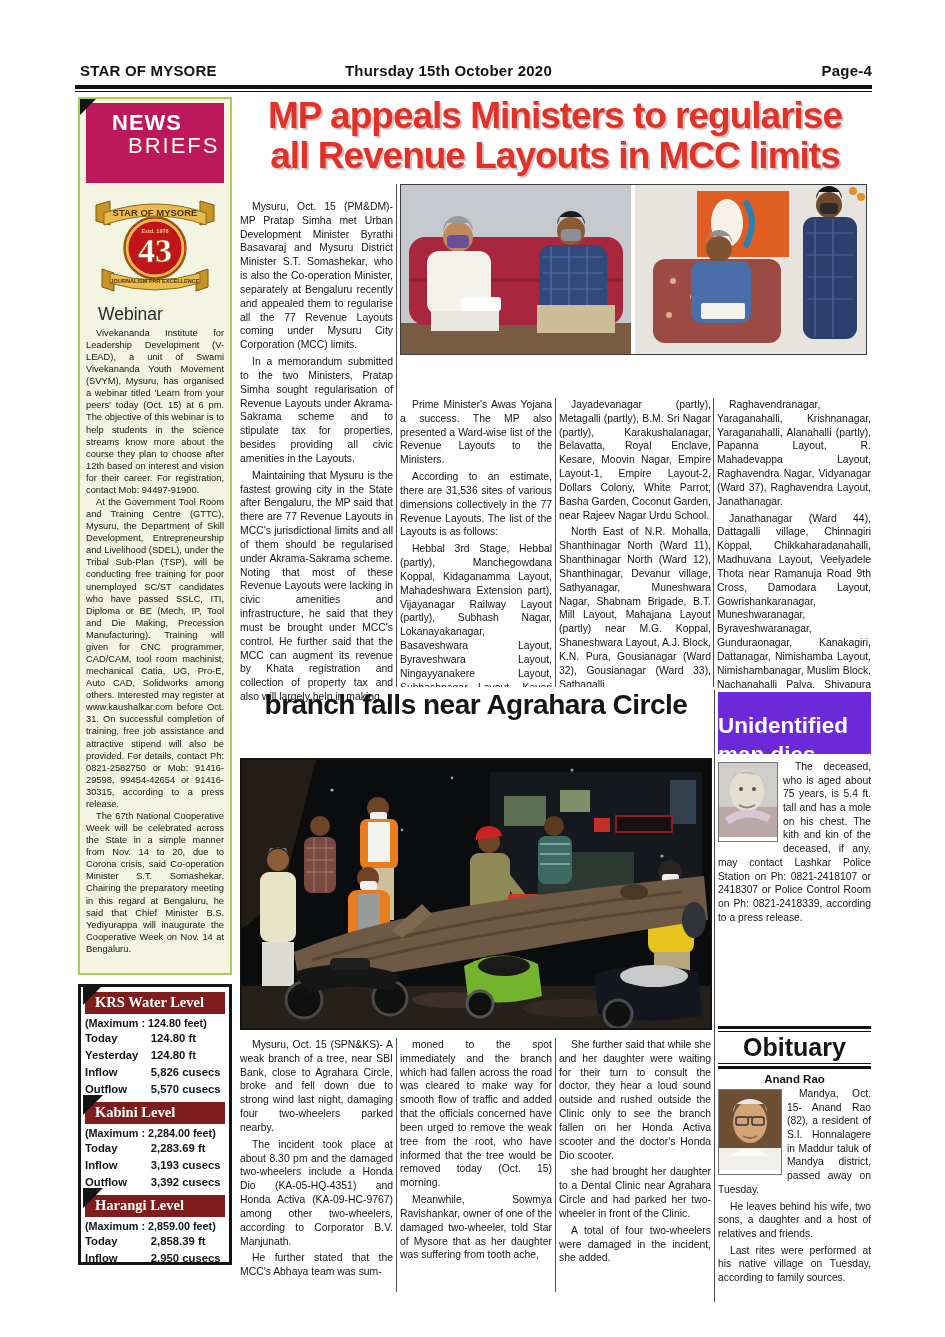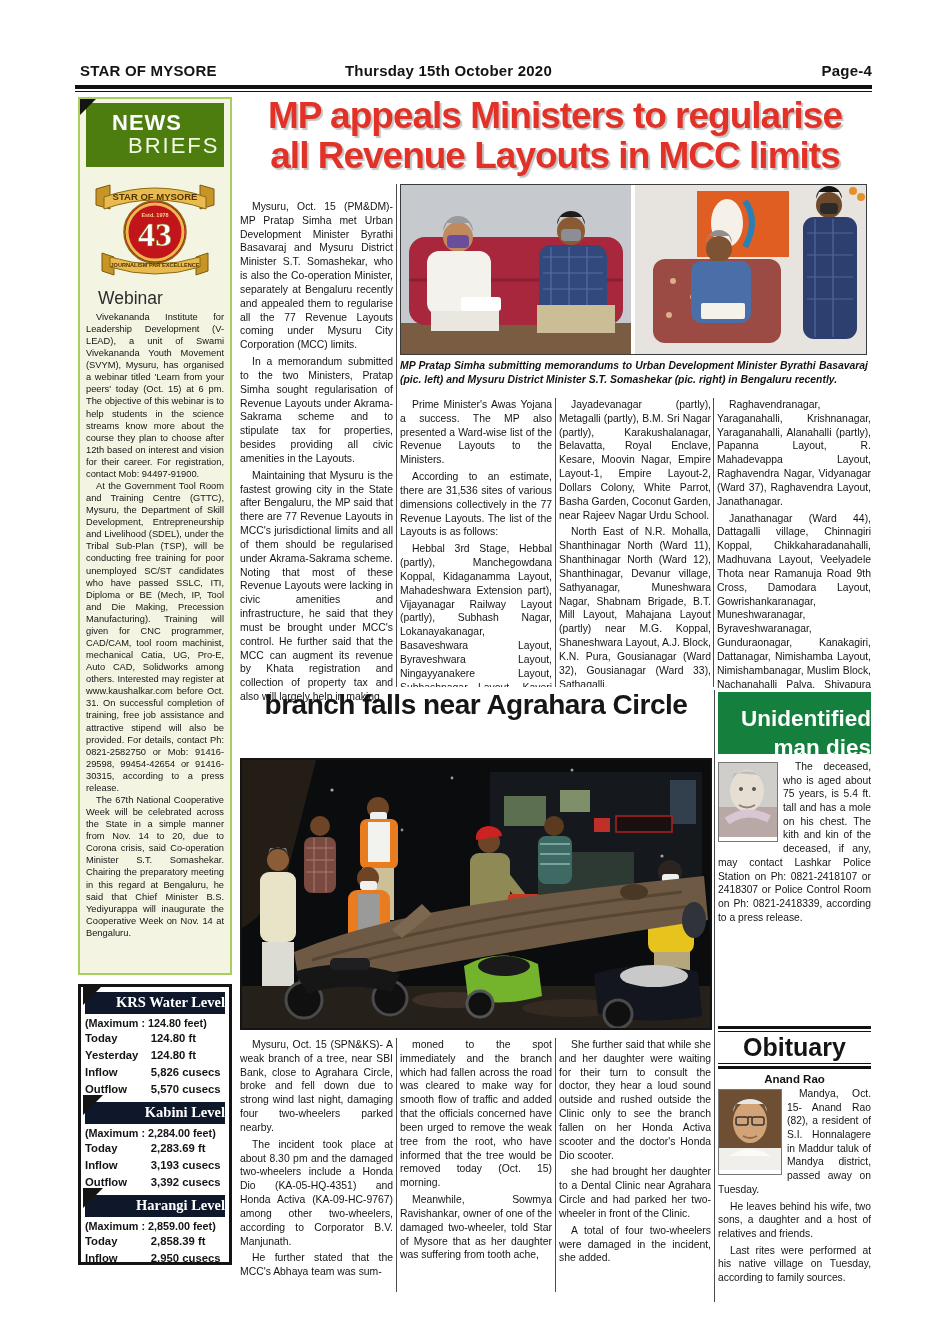--- a/index.html
+++ b/index.html
@@ -21,44 +21,44 @@
   
   .colbox{position:absolute;overflow:hidden;font-size:10.4px;line-height:1.33;}
   .colbox p{margin:0 0 3px 0;text-align:justify;text-indent:12px;}
   .vrule{position:absolute;width:1px;background:#4a4a4a;}
 
   .caption{font-size:10.4px;font-weight:bold;font-style:italic;line-height:1.35;text-align:justify;}
 
   
   #sidebar{left:78px;top:97px;width:154px;height:878px;border:2px solid #a8cf5e;
      background:#f3f4e2;box-sizing:border-box;padding:4px 6px;overflow:hidden;}
-  .news-box{background:#4d7c0f;height:64px;position:relative;margin:0 0 6px 0;}
+  .news-box{background:#be185d;height:80px;position:relative;margin:0 0 6px 0;}
   .news-fold{position:absolute;left:-8px;top:-8px;width:0;height:0;
      border-top:22px solid #141414;border-right:22px solid transparent;}
   .news-l1{color:#fff;font-weight:bold;font-size:22px;line-height:1;padding:9px 0 0 26px;letter-spacing:1px;}
   .news-l2{color:#f2fadf;font-size:22px;line-height:1.05;padding-left:42px;letter-spacing:2px;}
   .badge-wrap{text-align:center;margin:4px 0 2px 0;}
   .side-head{font-size:17.5px;color:#2c2c2c;line-height:1.08;margin:8px 0 3px 12px;font-weight:400;}
   .side-body{font-size:9.3px;line-height:1.3;text-align:justify;text-indent:10px;margin:0;}
 
   
   #water{left:78px;top:984px;width:154px;height:281px;border:3px solid #141414;background:#fff;
      box-sizing:border-box;padding:1px 4px;overflow:hidden;}
-  .w-head{position:relative;background:#0f172a;color:#fff;text-align:right;
+  .w-head{position:relative;background:#7f1d1d;color:#fff;text-align:left;
      font-family:"Liberation Serif",serif;font-weight:bold;font-size:14.5px;
      padding:2px 0 3px 10px;margin:4px 0 3px 0;}
   .w-fold{position:absolute;left:-2px;top:-7px;width:0;height:0;
      border-top:20px solid #141414;border-right:20px solid transparent;}
   .w-max{font-size:10.8px;font-weight:bold;margin:1px 0 1px 0;}
   .w-row{display:flex;font-size:11.3px;font-weight:bold;line-height:1.5;}
   .w-lab{width:47%;} .w-val{width:53%;}
 
   
-  #unid-box{background:#15803d;color:#fff;text-align:right;font-weight:bold;
-     font-size:22.5px;line-height:1.28;padding-top:13px;box-sizing:border-box;}
+  #unid-box{background:#6d28d9;color:#fff;text-align:left;font-weight:bold;
+     font-size:22.5px;line-height:1.28;padding-top:20px;box-sizing:border-box;}
   .float-photo{float:left;margin:2px 5px 2px 0;border:1px solid #777;}
 
   
   .ob-thick{height:3px;background:#111;margin:2px 0;}
   .ob-thin{height:1px;background:#111;}
   .ob-title{text-align:center;font-weight:bold;font-size:25px;letter-spacing:0;margin:1px 0;}
   .ob-name{text-align:center;font-weight:bold;font-size:11.5px;margin:4px 0 2px 0;}
 
   .photo-frame{border:1px solid #3c3c3c;box-sizing:border-box;}
   .photo-frame2{border:2px solid #141414;box-sizing:border-box;}
@@ -202,21 +202,20 @@
       <rect x="300" y="118" width="44" height="16" rx="2" fill="#f4f2ea"></rect>
       <circle cx="428" cy="20" r="13" fill="#6e4a2c"></circle>
       <path d="M415,14 a13 13 0 0 1 26,0 l-3,-7 -20,0 Z" fill="#141414"></path>
       <rect x="419" y="18" width="18" height="11" rx="4" fill="#2b2b2b"></rect>
       <rect x="402" y="32" width="54" height="122" rx="11" fill="#2c3f6e"></rect>
       <path d="M406,48 h46 M406,70 h46 M406,92 h46 M406,114 h46 M414,34 v118 M432,34 v118" stroke="#50679c" stroke-width="1.2" fill="none"></path>
       <circle cx="452" cy="6" r="4" fill="#e2912c"></circle>
         <circle cx="460" cy="12" r="4" fill="#e2912c"></circle>
     </svg>
   </div>
-  <div class="abs caption" style="left:400px;top:359px;width:468px;">MP Pratap Simha submitting memorandums to Urban Development Minister Byrathi Basavaraj (pic. left) and Mysuru District Minister S.T. Somashekar (pic. right) in Bengaluru recently.</div>
 
   <div class="colbox" style="left:240px;top:200px;width:153px;height:503px;">
     <p>Mysuru, Oct. 15 (PM&amp;DM)- MP Pratap Simha met Urban Development Minister Byrathi Basavaraj and Mysuru District Minister S.T. Somashekar, who is also the Co-operation Minister, separately at Bengaluru recently and appealed them to regularise all the 77 Revenue Layouts coming under Mysuru City Corporation (MCC) limits.</p>
     <p>In a memorandum submitted to the two Ministers, Pratap Simha sought regularisation of Revenue Layouts under Akrama-Sakrama scheme and to stipulate tax for properties, besides providing all civic amenities in the Layouts.</p>
     <p>Maintaining that Mysuru is the fastest growing city in the State after Bengaluru, the MP said that there are 77 Revenue Layouts in MCC's jurisdictional limits and all of them should be regularised under Akrama-Sakrama scheme. Noting that most of these Revenue Layouts were lacking in civic amenities and infrastructure, he said that they must be brought under MCC's control. He further said that the MCC can augment its revenue by Khata registration and collection of property tax and also will largely help in making</p>
   </div>
   <div class="colbox" style="left:400px;top:398px;width:152px;height:289px;">
     <p>Prime Minister's Awas Yojana a success. The MP also presented a Ward-wise list of the Revenue Layouts to the Ministers.</p>
     <p>According to an estimate, there are 31,536 sites of various dimensions collectively in the 77 Revenue Layouts. The list of the Layouts is as follows:</p>
     <p>Hebbal 3rd Stage, Hebbal (partly), Manchegowdana Koppal, Kidaganamma Layout, Mahadeshwara Extension part), Vijayanagar Railway Layout (partly), Subhash Nagar, Lokanayakanagar, Basaveshwara Layout, Byraveshwara Layout, Ningayyanakere Layout, Subhashnagar Layout, Kaveri Layout, Subhash Nagar (partly),</p>

